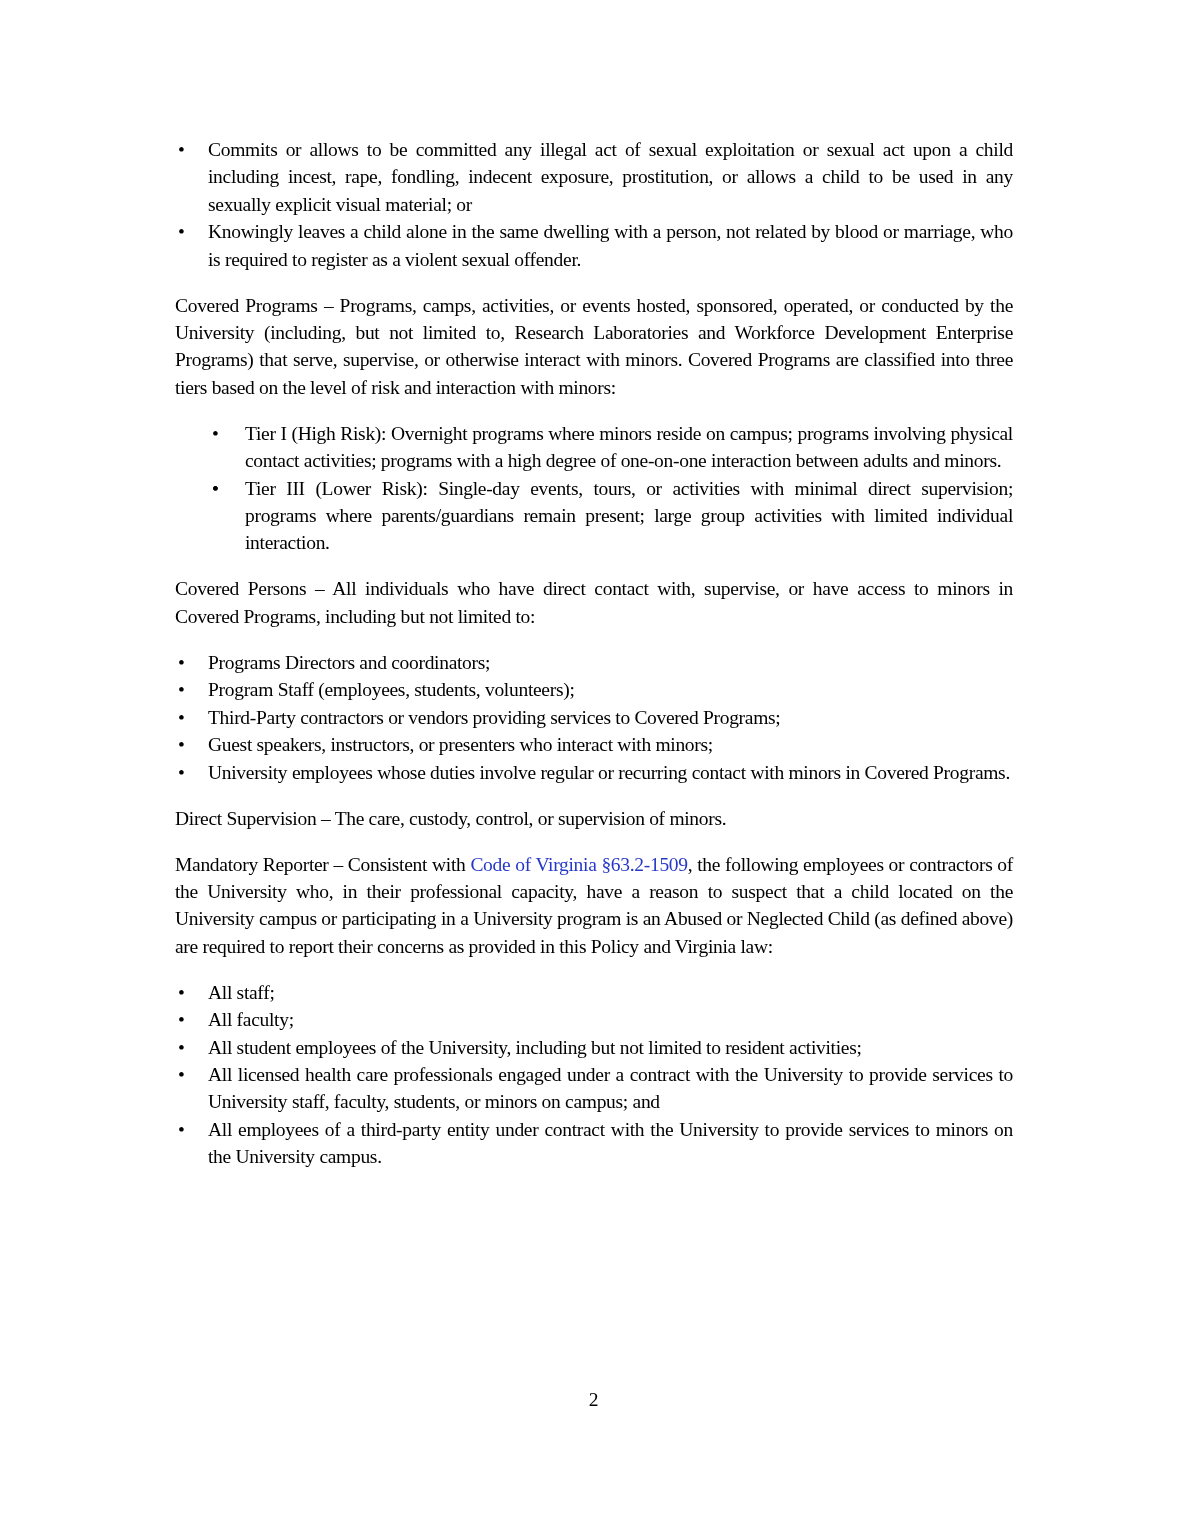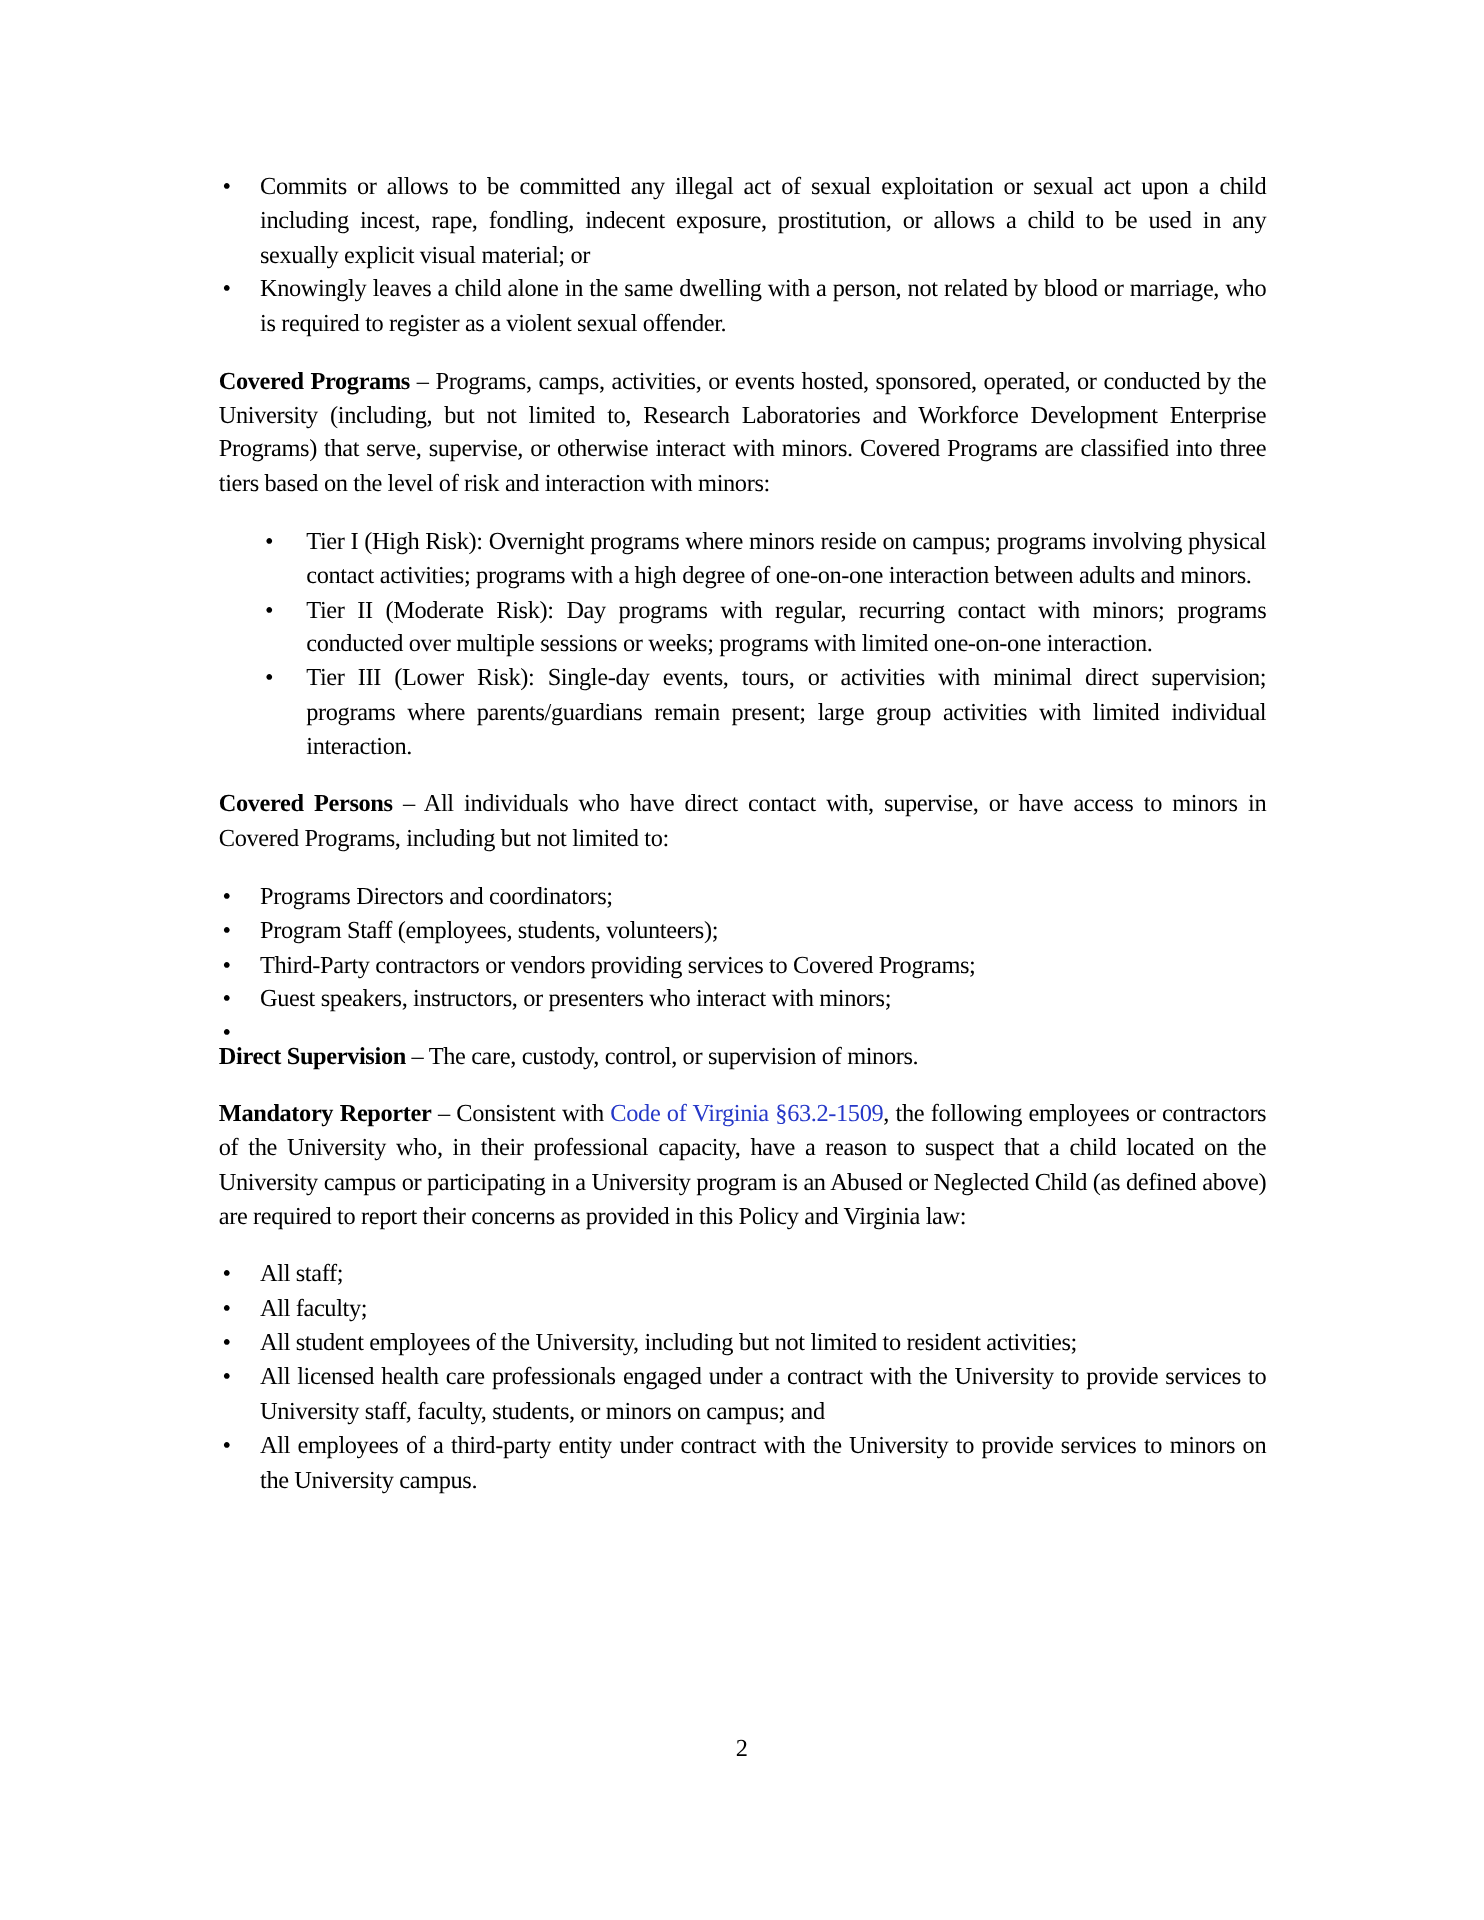--- a/index.html
+++ b/index.html
@@ -28,21 +28,21 @@
     position: relative;
     padding-left: 33px;
   }
   .li .bullet {
     position: absolute;
     left: 3px;
     top: 0;
   }
   .li.level2 { padding-left: 70px; }
   .li.level2 .bullet { left: 37px; }
-  .term { font-weight: bold; }
+  .term { font-weight: normal; }
   a.doclink {
     color: #2638C8;
     cursor: pointer;
   }
   .page-number {
     position: absolute;
     top: 1386px;
     left: 0;
     width: 100%;
     text-align: center;
@@ -71,21 +71,20 @@
       <span class="term">Covered Programs</span><span> – </span><span>Programs, camps, activities, or events hosted, sponsored, operated, or conducted by the University (including, but not limited to, Research Laboratories and Workforce Development Enterprise Programs) that serve, supervise, or otherwise interact with minors. Covered Programs are classified into three tiers based on the level of risk and interaction with minors:</span>
     </div>
 
     <div class="list">
       <div class="li level2">
         <span class="bullet">•</span>
         <span>Tier I (High Risk): Overnight programs where minors reside on campus; programs involving physical contact activities; programs with a high degree of one-on-one interaction between adults and minors.</span>
       </div>
       <div class="li level2">
         <span class="bullet">•</span>
-        <span>Tier II (Moderate Risk): Day programs with regular, recurring contact with minors; programs conducted over multiple sessions or weeks; programs with limited one-on-one interaction.</span>
       </div>
       <div class="li level2">
         <span class="bullet">•</span>
         <span>Tier III (Lower Risk): Single-day events, tours, or activities with minimal direct supervision; programs where parents/guardians remain present; large group activities with limited individual interaction.</span>
       </div>
     </div>
 
     <div class="block">
       <span class="term">Covered Persons</span><span> – </span><span>All individuals who have direct contact with, supervise, or have access to minors in Covered Programs, including but not limited to:</span>
     </div>
@@ -102,20 +101,21 @@
       <div class="li">
         <span class="bullet">•</span>
         <span>Third-Party contractors or vendors providing services to Covered Programs;</span>
       </div>
       <div class="li">
         <span class="bullet">•</span>
         <span>Guest speakers, instructors, or presenters who interact with minors;</span>
       </div>
       <div class="li">
         <span class="bullet">•</span>
+        <span>University employees whose duties involve regular or recurring contact with minors in Covered Programs.</span>
       </div>
     </div>
 
     <div class="block">
       <span class="term">Direct Supervision</span><span> – </span><span>The care, custody, control, or supervision of minors.</span>
     </div>
 
     <div class="block">
       <span class="term">Mandatory Reporter</span><span> – </span><span>Consistent with </span><a class="doclink">Code of Virginia §63.2-1509</a><span>, the following employees or contractors of the University who, in their professional capacity, have a reason to suspect that a child located on the University campus or participating in a University program is an Abused or Neglected Child (as defined above) are required to report their concerns as provided in this Policy and Virginia law:</span>
     </div>

